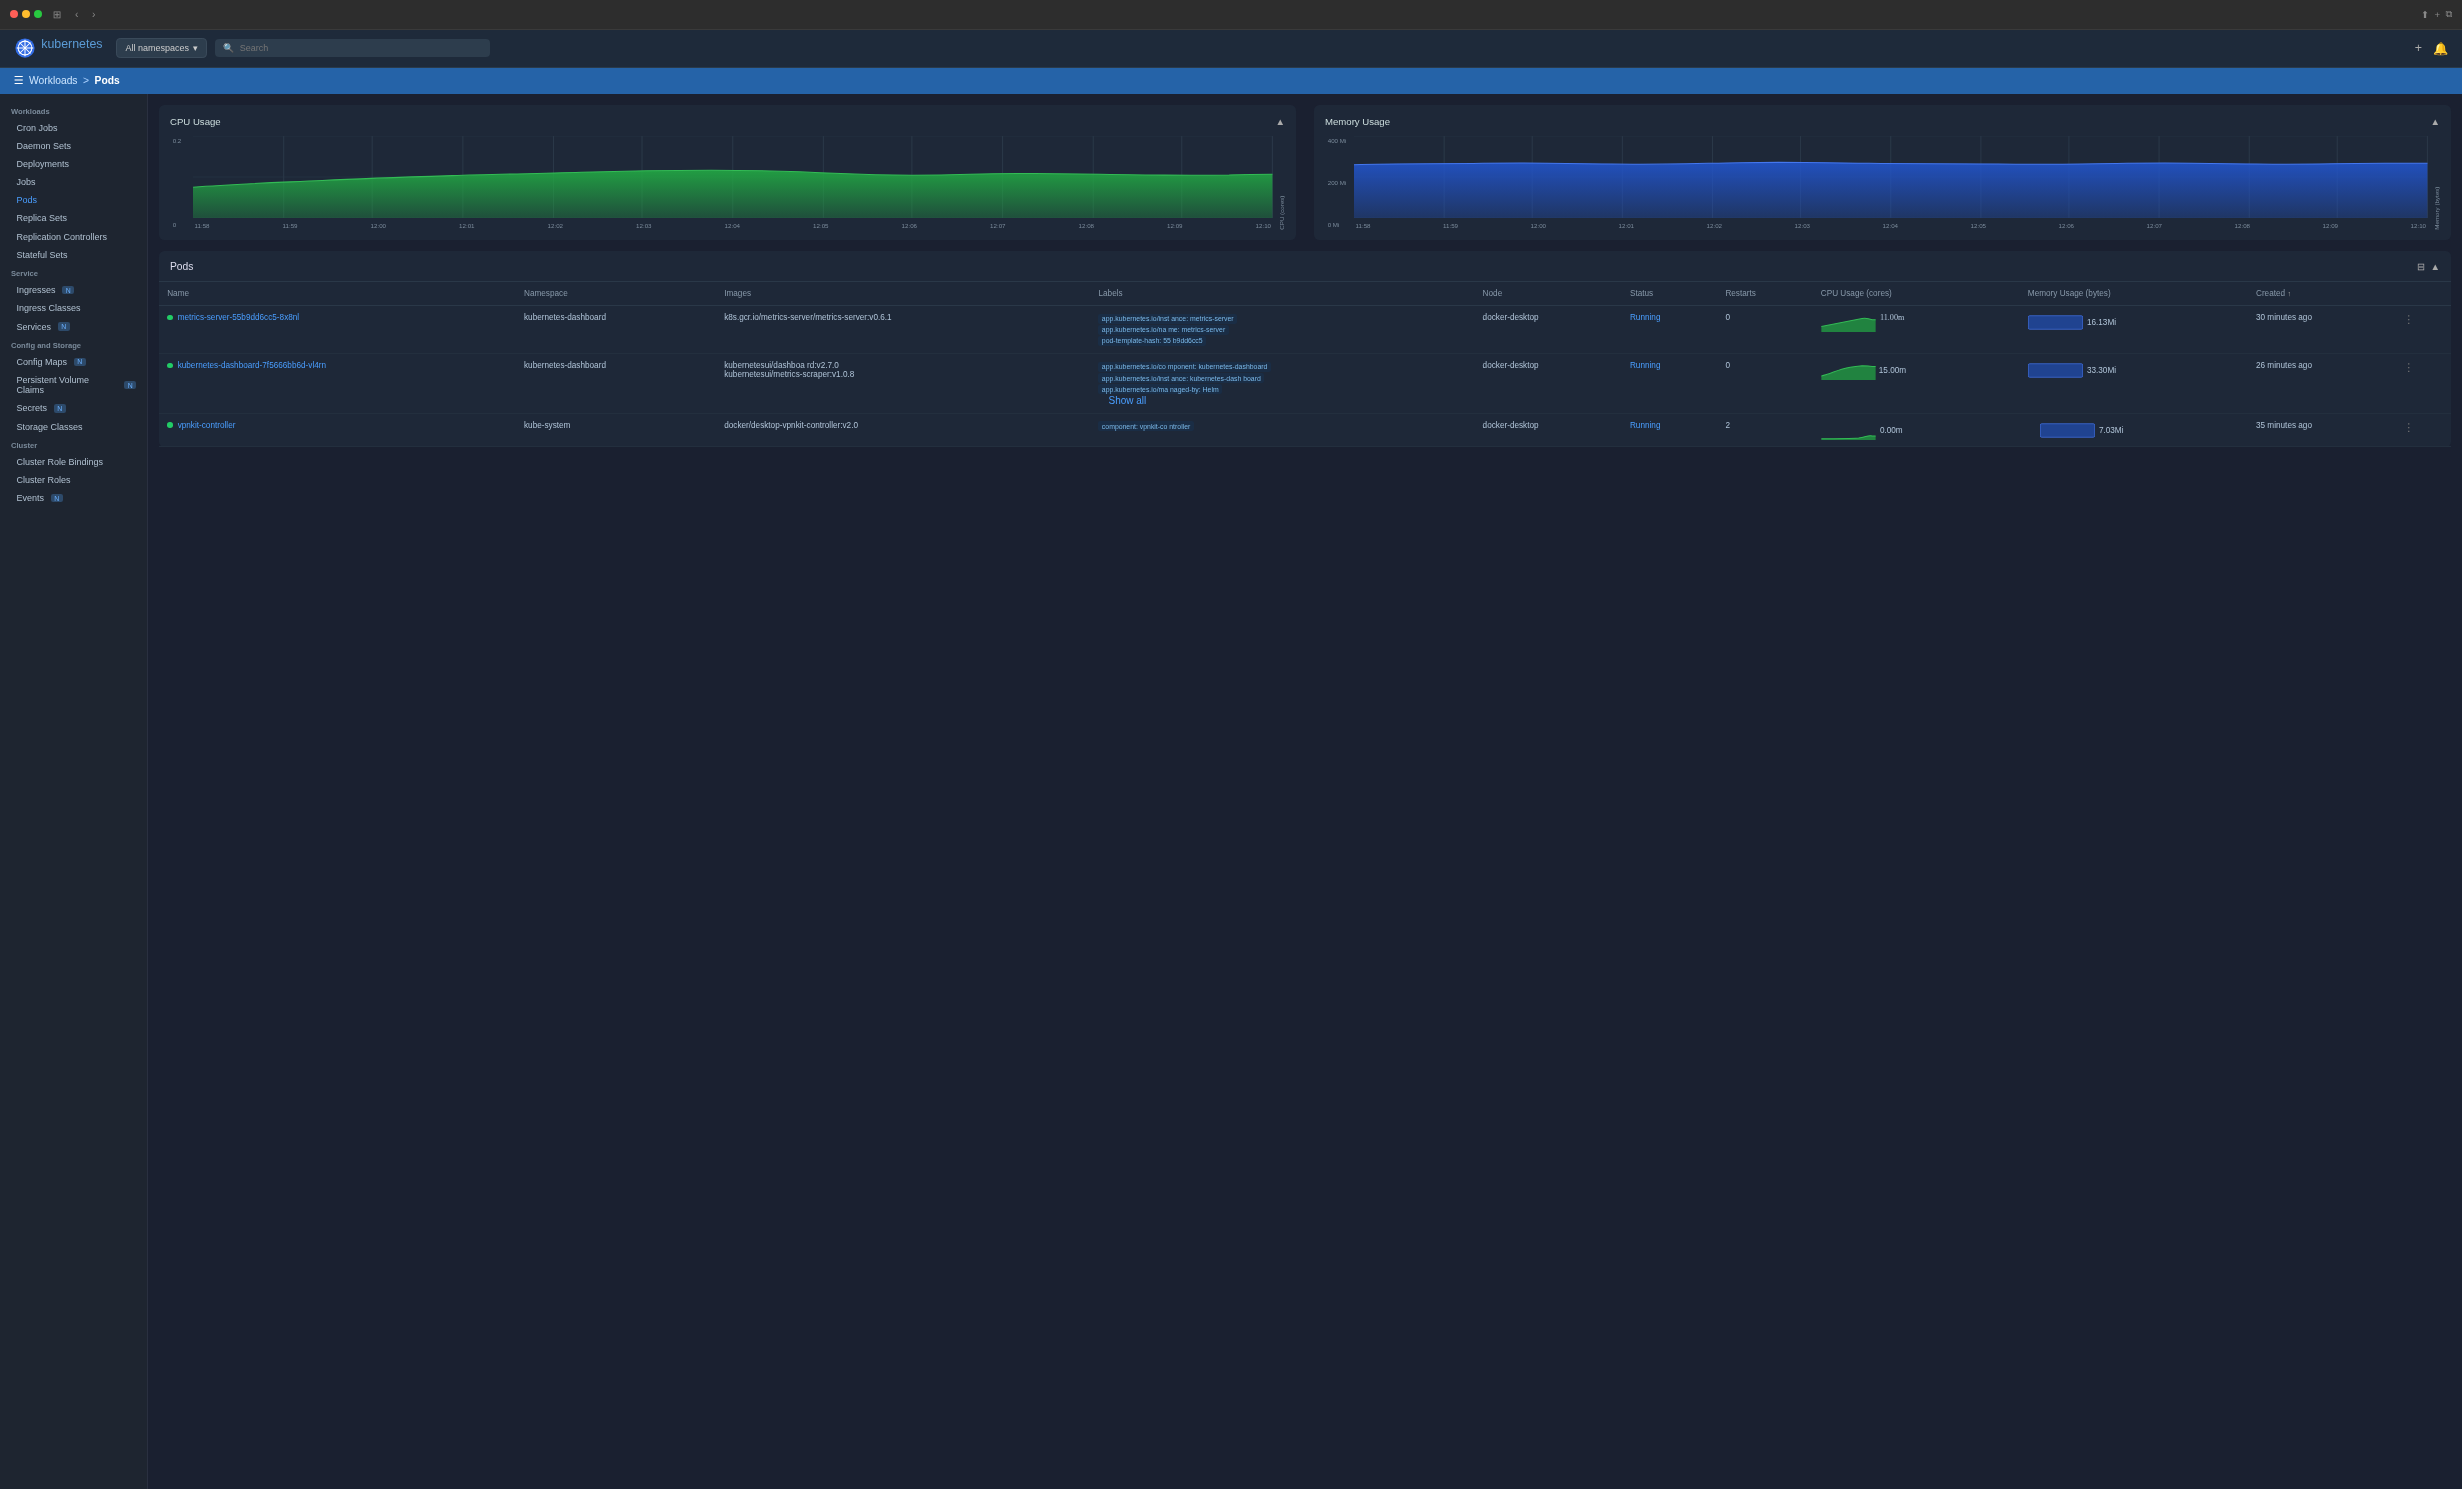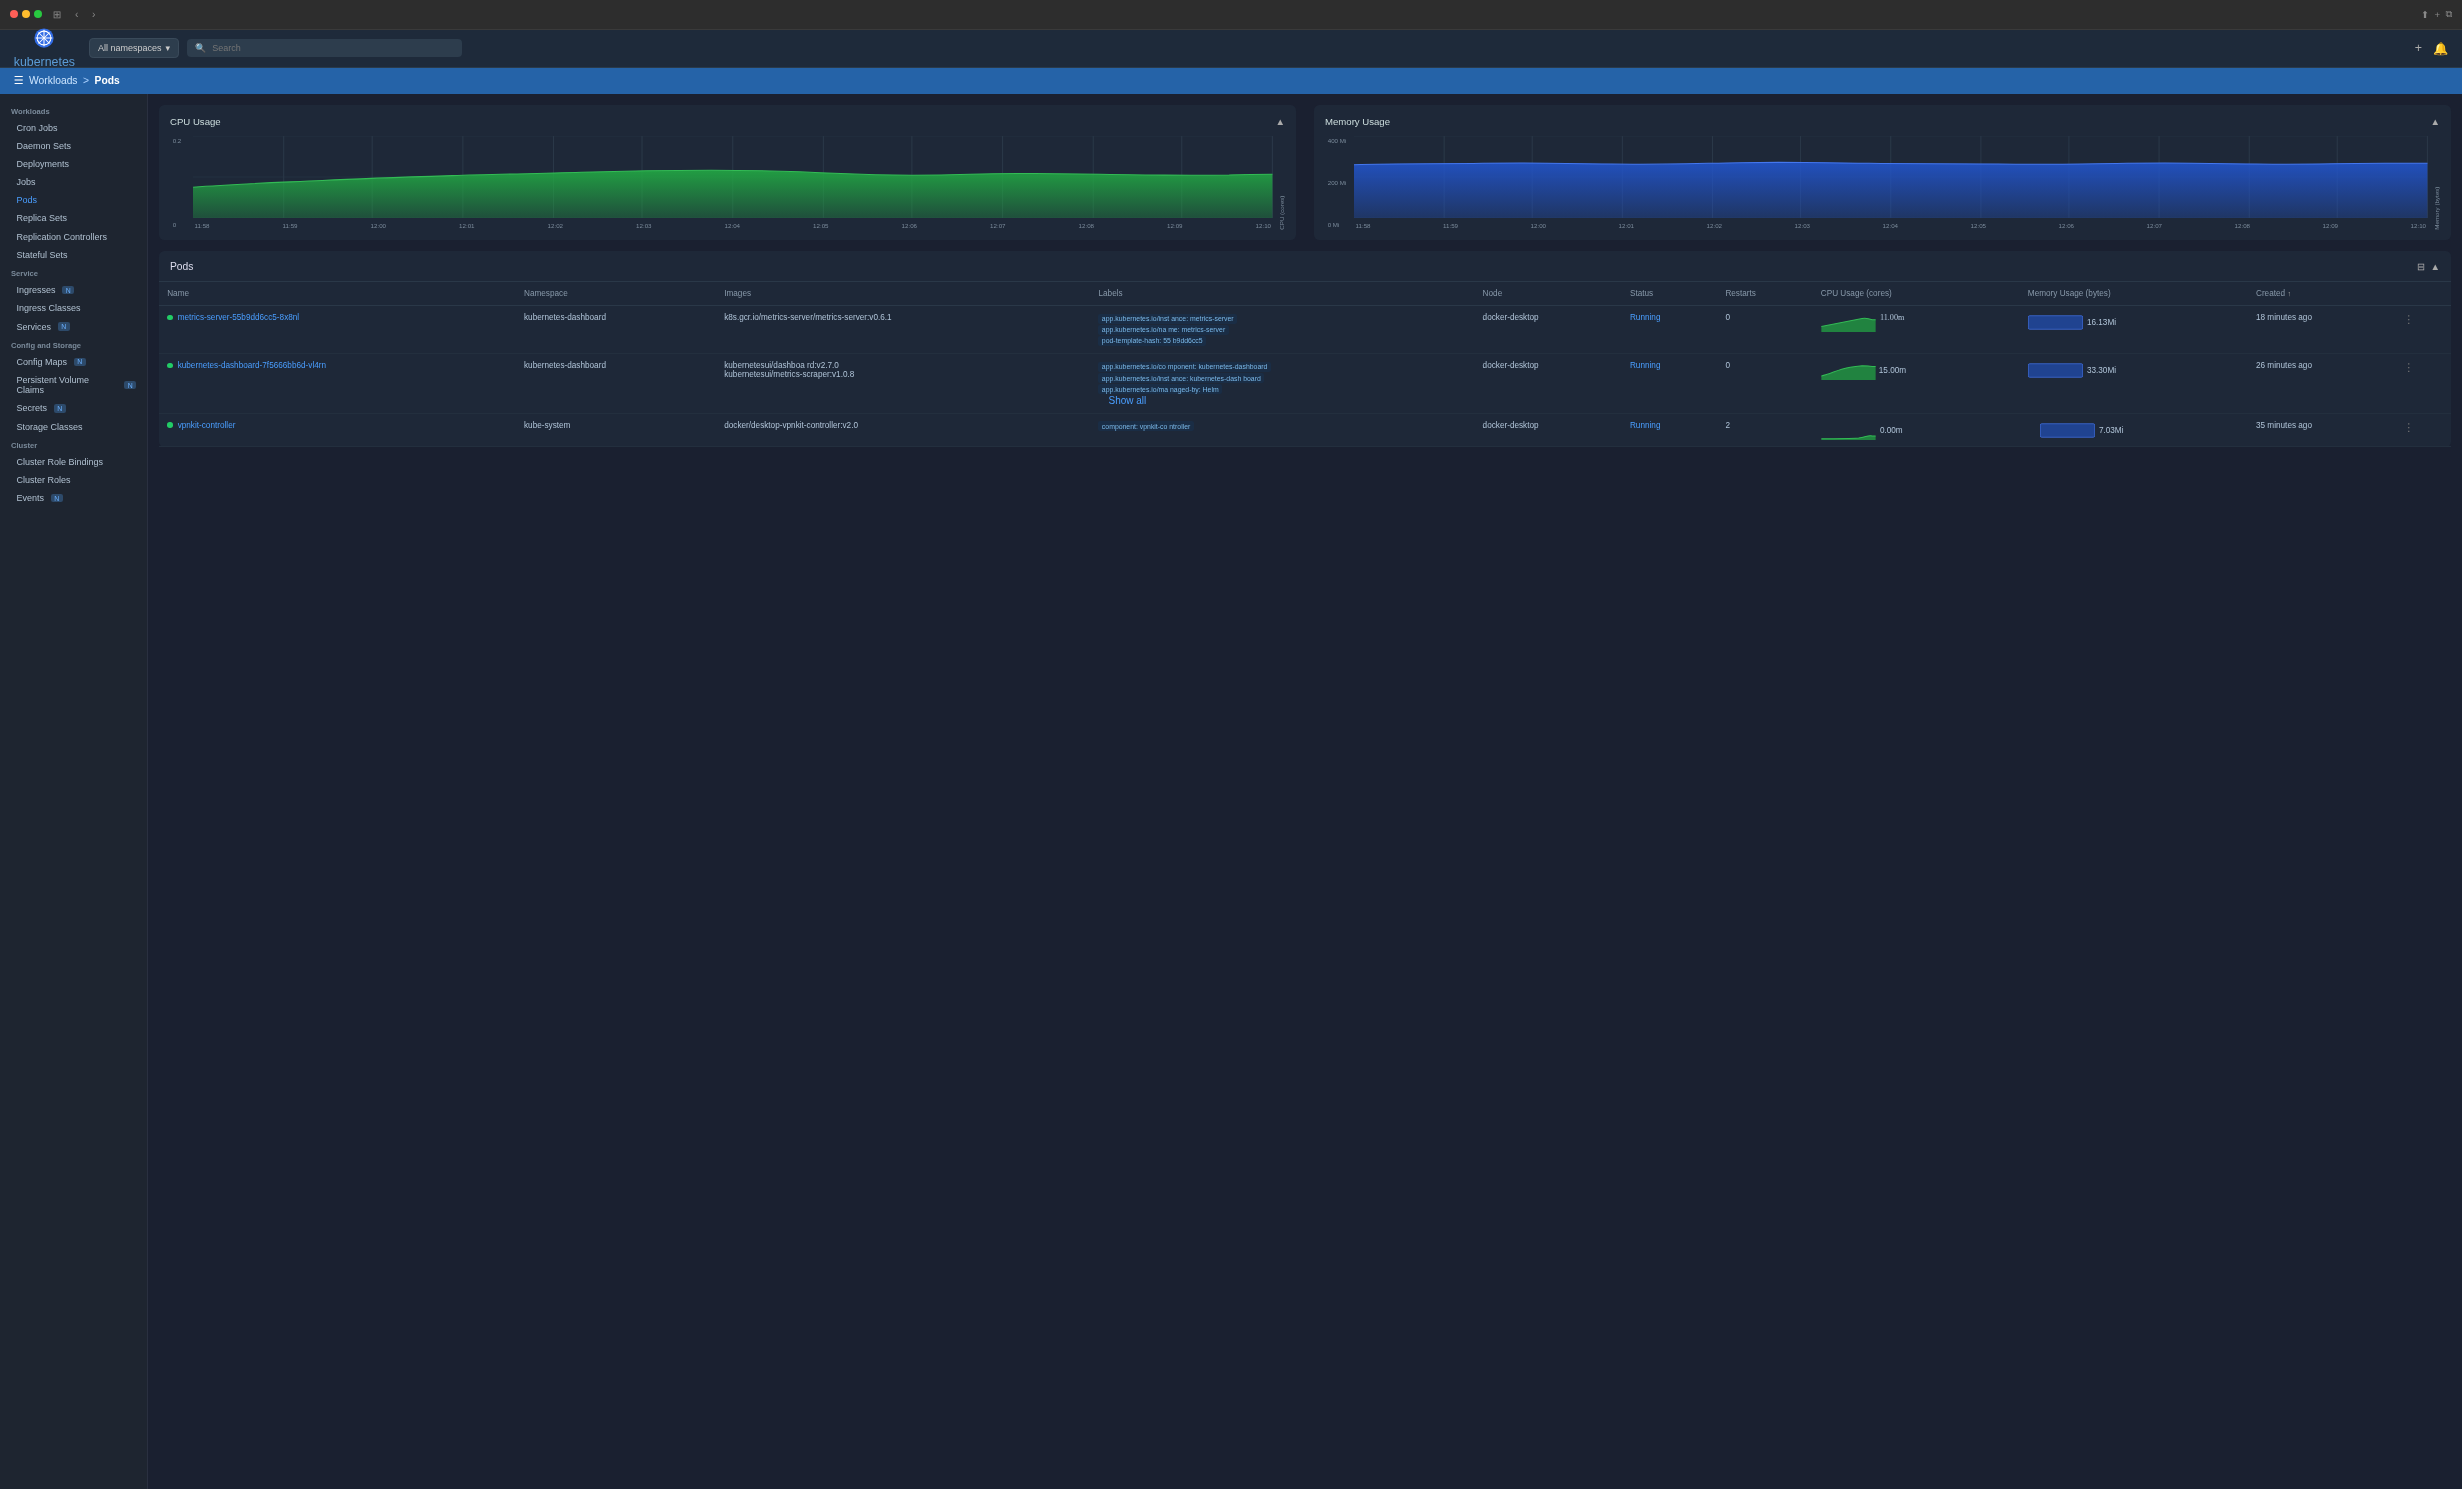--- a/index.html
+++ b/index.html
@@ -12,21 +12,21 @@
     .tl-red { background: #ff5f57; }
     .tl-yellow { background: #febc2e; }
     .tl-green { background: #28c840; }
     .browser-btn { background: none; border: none; color: #888; cursor: pointer; font-size: 10.3px; padding: 1.4px 3.4px; }
     .url-bar { flex: 1; background: #3a3a3a; border-radius: 4.1px; padding: 3.4px 8.2px; color: #ccc; font-size: 8.2px; text-align: center; max-width: 344px; margin: 0 auto; }
     .browser-actions { display: flex; gap: 5.5px; margin-left: auto; }
     .browser-action-btn { background: none; border: none; color: #888; cursor: pointer; font-size: 9.6px; }
 
     
     .app-header { background: #1e2a3a; padding: 0 13.7px; display: flex; align-items: center; height: 38px; border-bottom: 0.7px solid #2a3a4a; }
-    .logo-area { display: flex; align-items: center; gap: 5.5px; margin-right: 13.7px; flex-direction: column; }
+    .logo-area { display: flex; gap: 5.5px; margin-right: 13.7px; }
     .logo-icon { width: 22px; height: 22px; }
     .logo-text { color: #5b9bd5; font-size: 12.4px; font-weight: 500; }
     .namespace-selector { background: #2d3d4d; border: 0.7px solid #3a4a5a; border-radius: 4.1px; padding: 4.1px 8.2px; color: #ccc; font-size: 9px; display: flex; align-items: center; gap: 4.1px; cursor: pointer; }
     .search-bar { display: flex; align-items: center; background: #2d3d4d; border-radius: 4.1px; padding: 4.1px 8.2px; gap: 5.5px; flex: 1; max-width: 275px; margin-left: 8.2px; }
     .search-input { background: none; border: none; color: #ccc; font-size: 9px; outline: none; width: 100%; }
     .header-actions { margin-left: auto; display: flex; gap: 11px; align-items: center; }
     .header-btn { background: none; border: none; color: #aaa; cursor: pointer; font-size: 12.4px; }
 
     
     .breadcrumb-bar { background: #2563a8; padding: 6.9px 13.7px; display: flex; align-items: center; gap: 5.5px; }
@@ -379,21 +379,21 @@
               </td>
               <td>
                 <div style="display:flex;align-items:center;gap:4.1px;">
                   <svg width="55" height="19" viewBox="0 0 80 28">
                     <rect x="0" y="4" width="80" height="20" rx="2" fill="#2255cc" opacity="0.6"></rect>
                     <rect x="0" y="4" width="80" height="20" rx="2" fill="none" stroke="#4477ee" stroke-width="1"></rect>
                   </svg>
                   <span>16.13Mi</span>
                 </div>
               </td>
-              <td>18 minutes ago</td>
+              <td>30 minutes ago</td>
               <td><button class="row-menu-btn">⋮</button></td>
             </tr>
 
             <tr>
               <td>
                 <span class="status-dot"></span>
                 <a class="pod-name-link">kubernetes-dashboard-7f5666bb6d-vl4rn</a>
               </td>
               <td>kubernetes-dashboard</td>
               <td>

